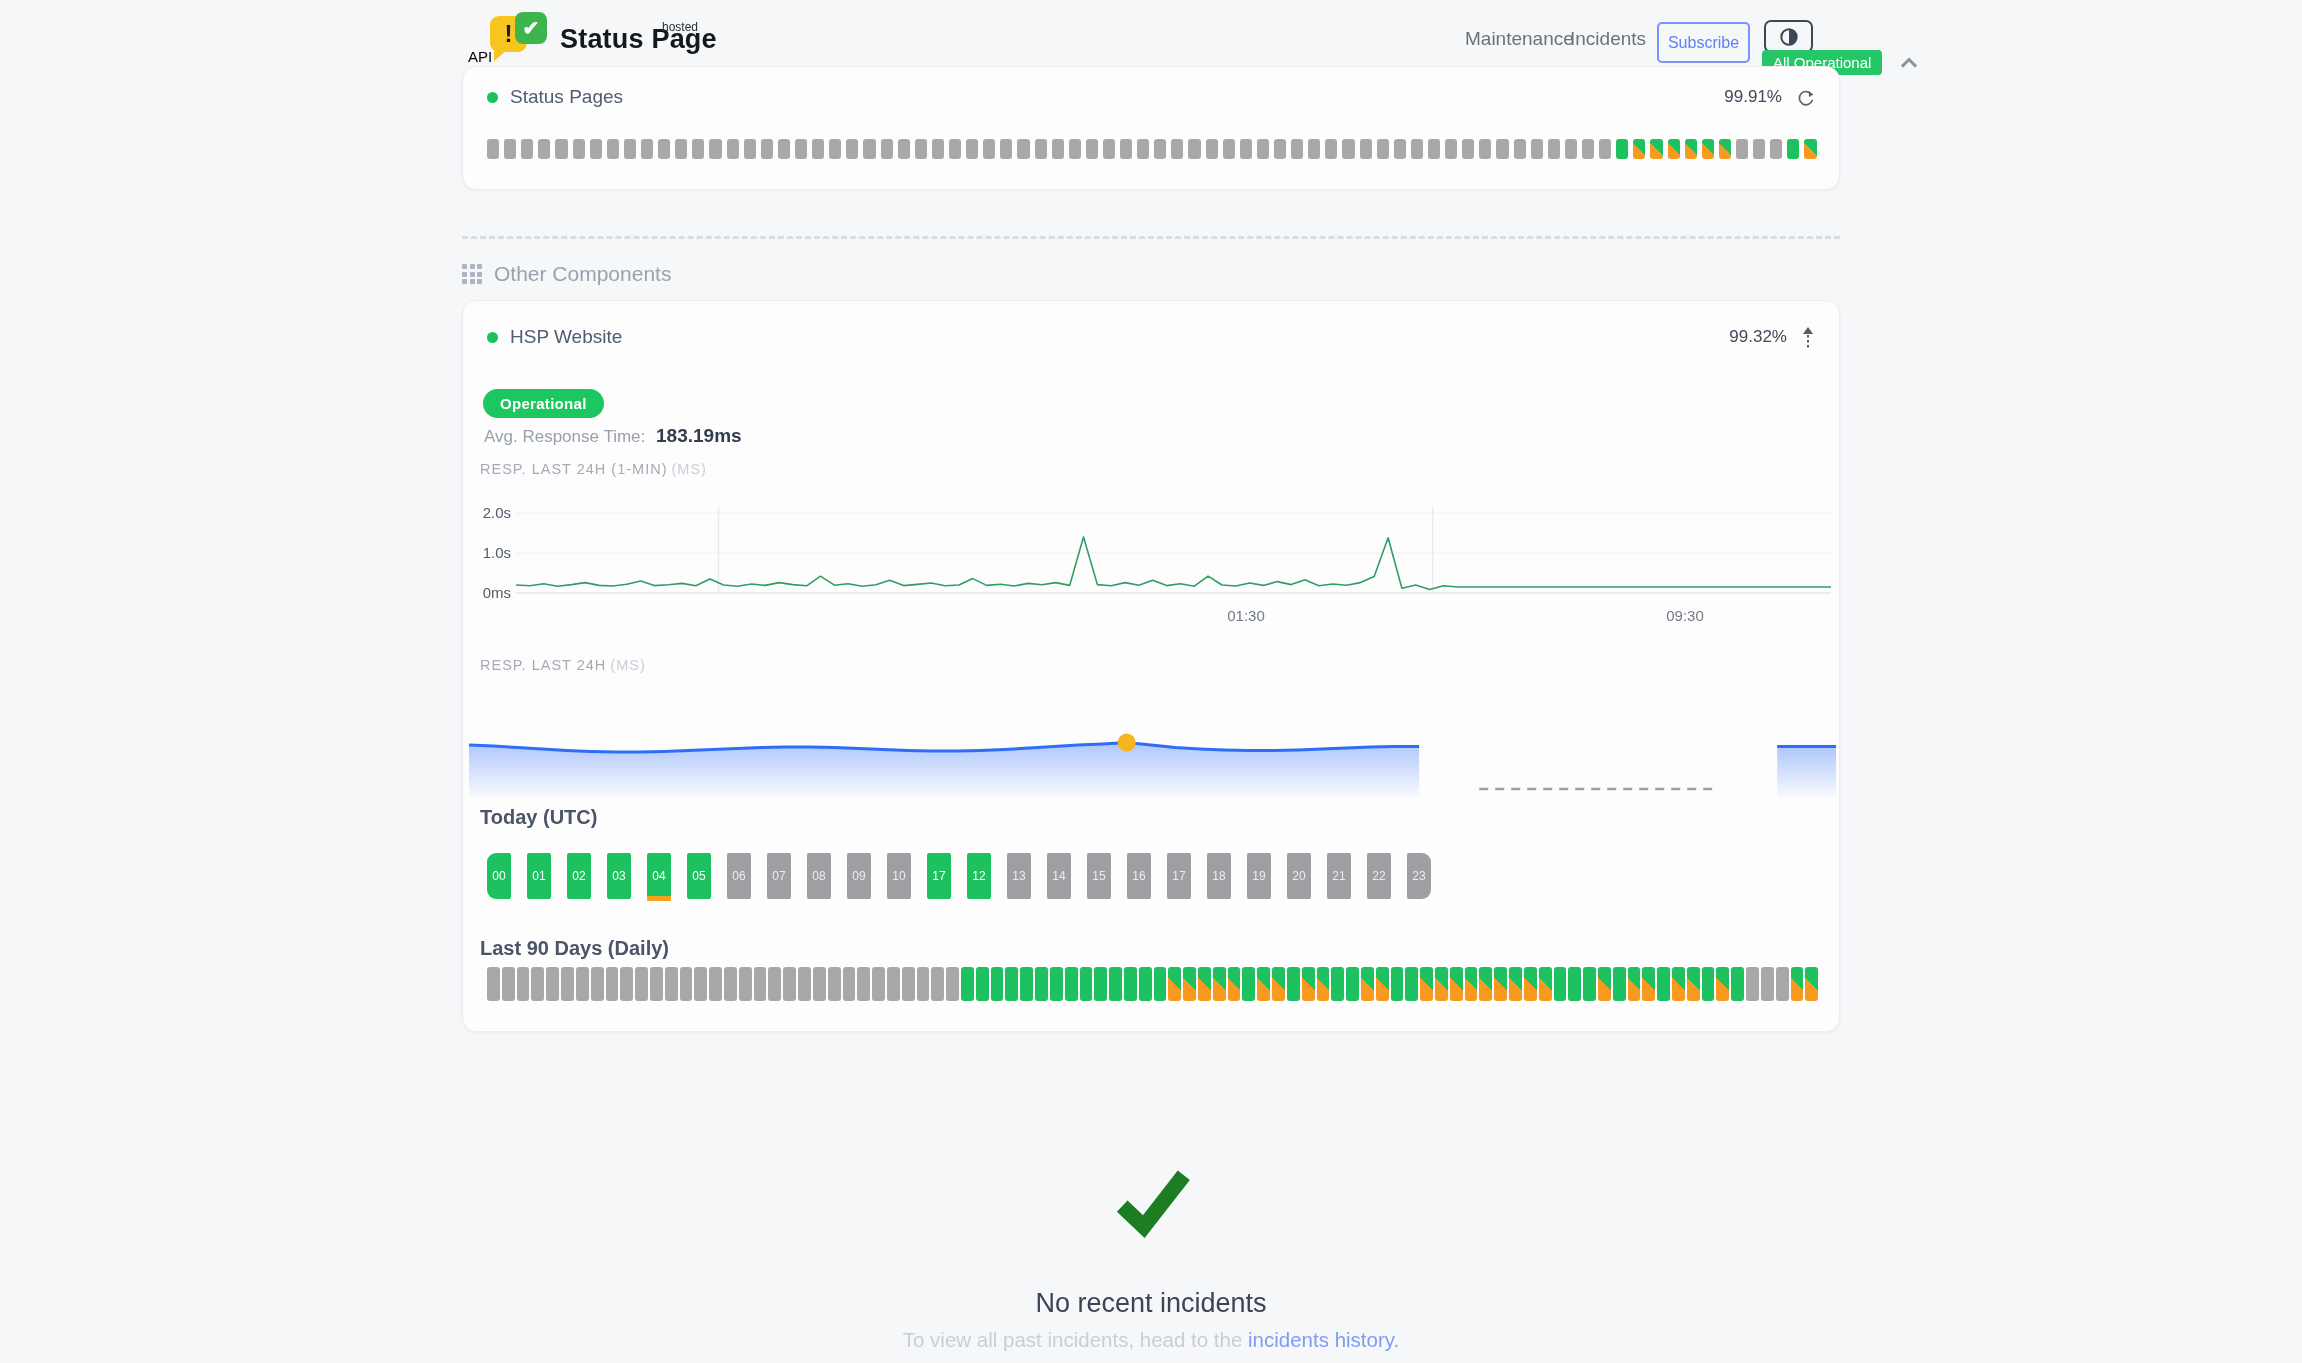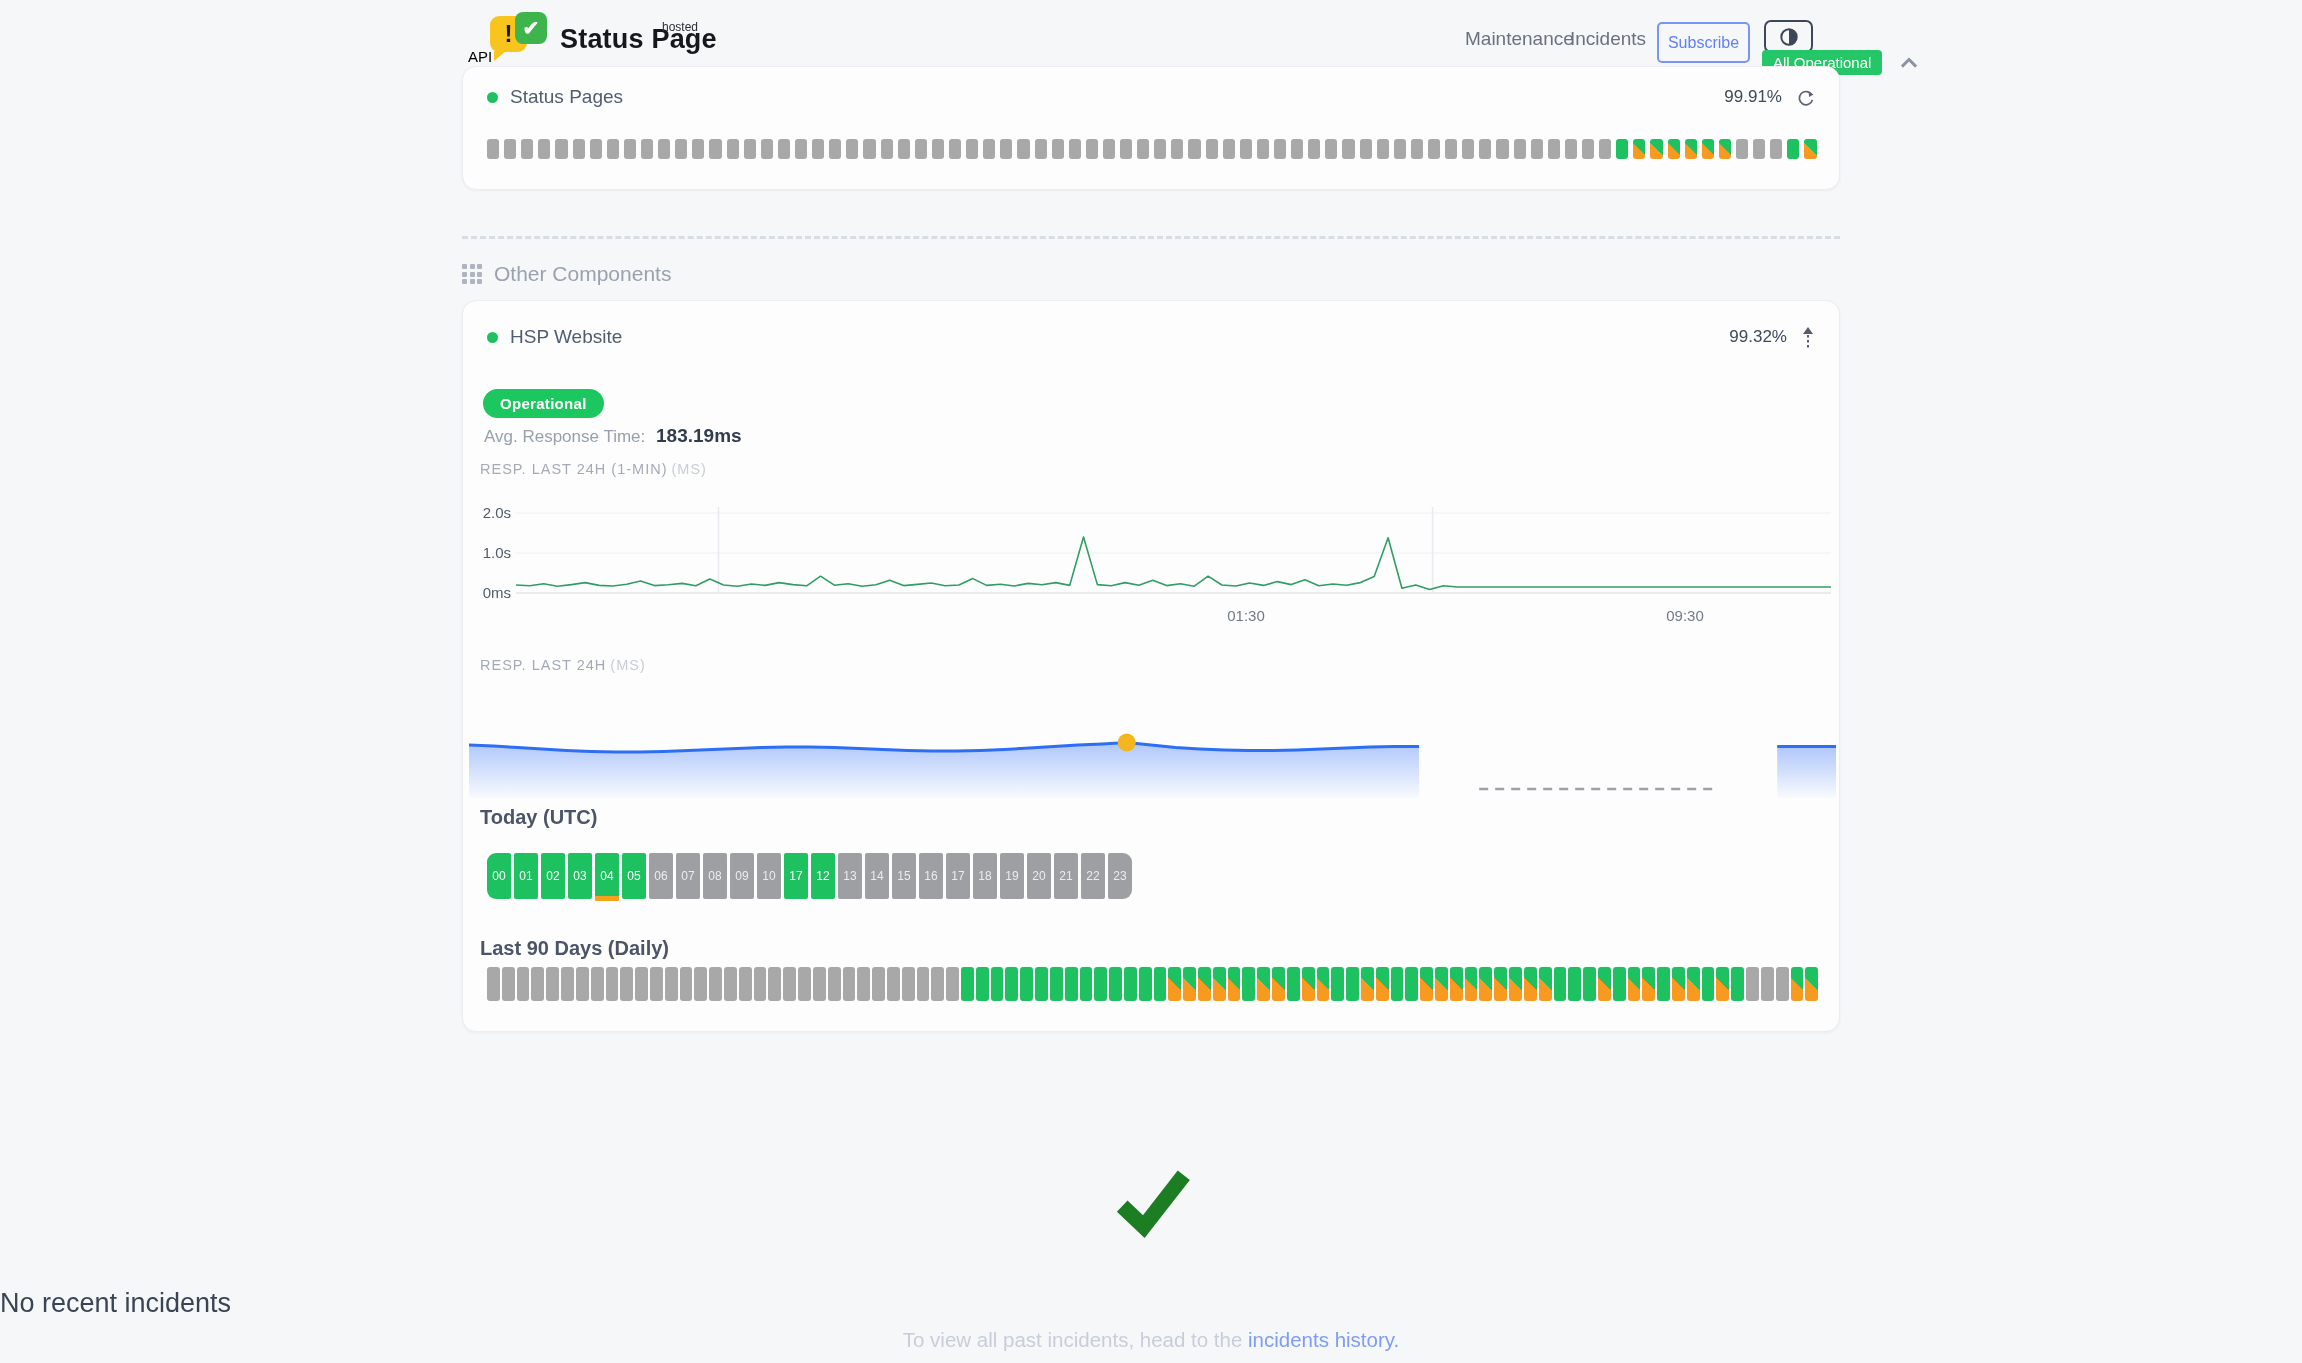--- a/index.html
+++ b/index.html
@@ -70,35 +70,35 @@
   .yt-0{top:202px;} .yt-1{top:242px;} .yt-2{top:282px;}
   .plot1{position:absolute;left:53px;top:200px;width:1315px;height:100px;}
   .xtick{position:absolute;top:306px;transform:translateX(-50%);font-size:15px;color:#717a87;}
   .xt-0{left:783px;} .xt-1{left:1222px;}
 
   .plot2{position:absolute;left:6px;top:398px;width:1367px;height:100px;}
 
   .sub-title{position:absolute;left:17px;font-size:20px;color:#4b5567;font-weight:600;}
   .t-today{top:505px;} .t-90{top:636px;}
 
-  .hours-row{position:absolute;left:24px;top:552px;height:30px;display:flex;gap:3px;border-radius:21px;}
+  .hours-row{position:absolute;left:24px;top:552px;height:30px;display:flex;gap:16px;border-radius:21px;}
   .hour{position:relative;width:24px;height:46px;border-radius:2px;display:flex;align-items:center;justify-content:center;
     font-size:12px;cursor:pointer;}
   .hour:first-child{border-radius:9px 2px 2px 9px;}
   .hour:last-child{border-radius:2px 9px 9px 2px;}
   .hour-up{background:#1ec15f;color:#fff;}
   .hour-na{background:#9d9fa2;color:#ececec;}
   .hour-marker{position:absolute;left:0;right:0;bottom:-2px;height:5px;background:#f6a21e;border-radius:1px;}
 
   .bars90{position:absolute;left:24px;top:666px;width:1331px;height:34px;display:flex;gap:2px;}
   .bars90 .ubar{border-radius:3px;}
 
   
   .check-wrap{position:absolute;left:1114px;top:1164px;width:78px;height:76px;}
-  .no-incidents{position:absolute;left:0;top:1288px;width:2302px;font-size:27px;color:#3a4455;font-weight:500;}
+  .no-incidents{position:absolute;left:0;top:1288px;width:2302px;text-align:center;font-size:27px;color:#3a4455;font-weight:500;}
   .incidents-sub{position:absolute;left:0;top:1328px;width:2302px;text-align:center;font-size:20.5px;color:#c8ced9;}
   .incidents-sub a{color:#7e9cf6;text-decoration:none;cursor:pointer;}
 
   .chev{stroke:#8b93a0;stroke-width:2.5;fill:none;}
 </style>
 </head>
 <body>
 
 <div class="page">
 

